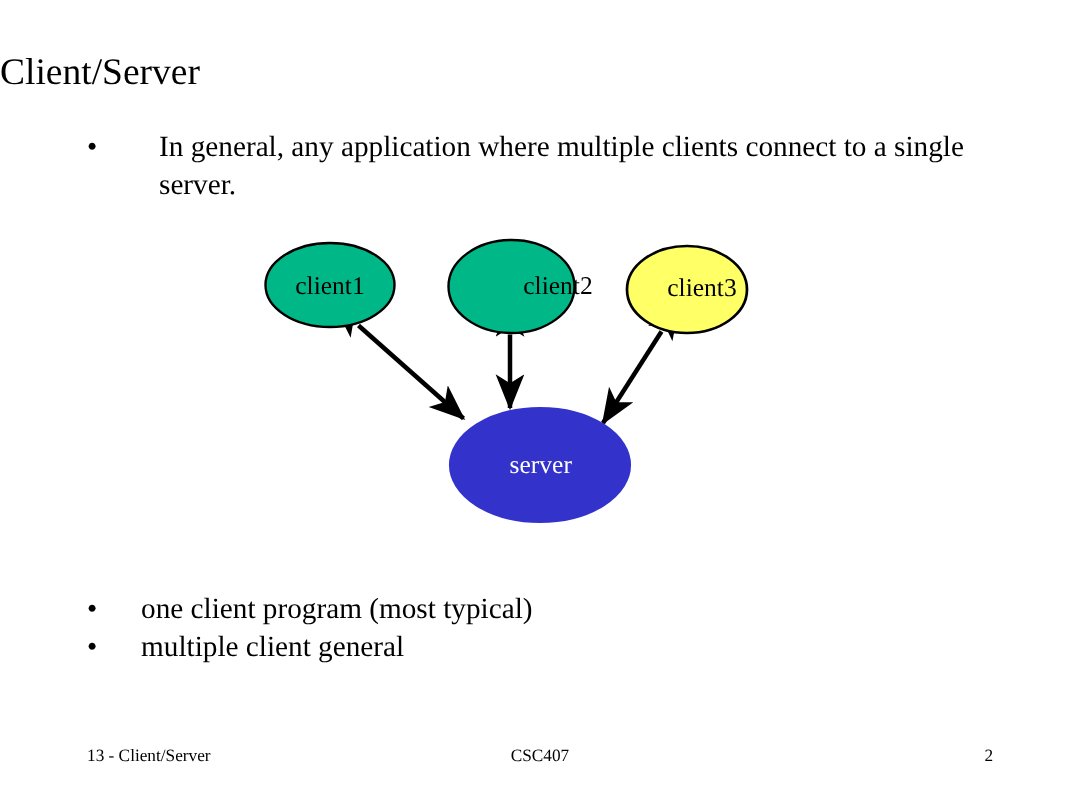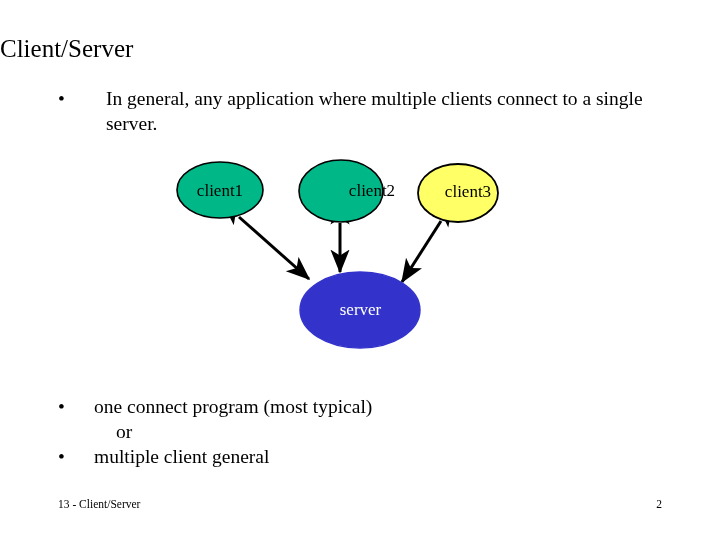--- a/index.html
+++ b/index.html
@@ -149,25 +149,25 @@
   </svg>
 
   <div class="node-label dark" id="label-client1">client1</div>
   <div class="node-label dark" id="label-client2">client2</div>
   <div class="node-label dark" id="label-client3">client3</div>
   <div class="node-label light" id="label-server">server</div>
 
   <div class="bullet-block" id="bullets-bottom">
     <div class="bullet-row">
       <span class="bullet-mark">•</span>
-      <span class="bullet-text">one connect program (most typical)</span>
+      <span class="bullet-text">one client program (most typical)</span>
     </div>
-    <div class="plain-row">or</div>
     <div class="bullet-row">
       <span class="bullet-mark">•</span>
       <span class="bullet-text">multiple client general</span>
     </div>
   </div>
 
   <div class="footer" id="footer-left">13 - Client/Server</div>
+  <div class="footer" id="footer-center">CSC407</div>
   <div class="footer" id="footer-right">2</div>
 
 </div>
 
 </body></html>

